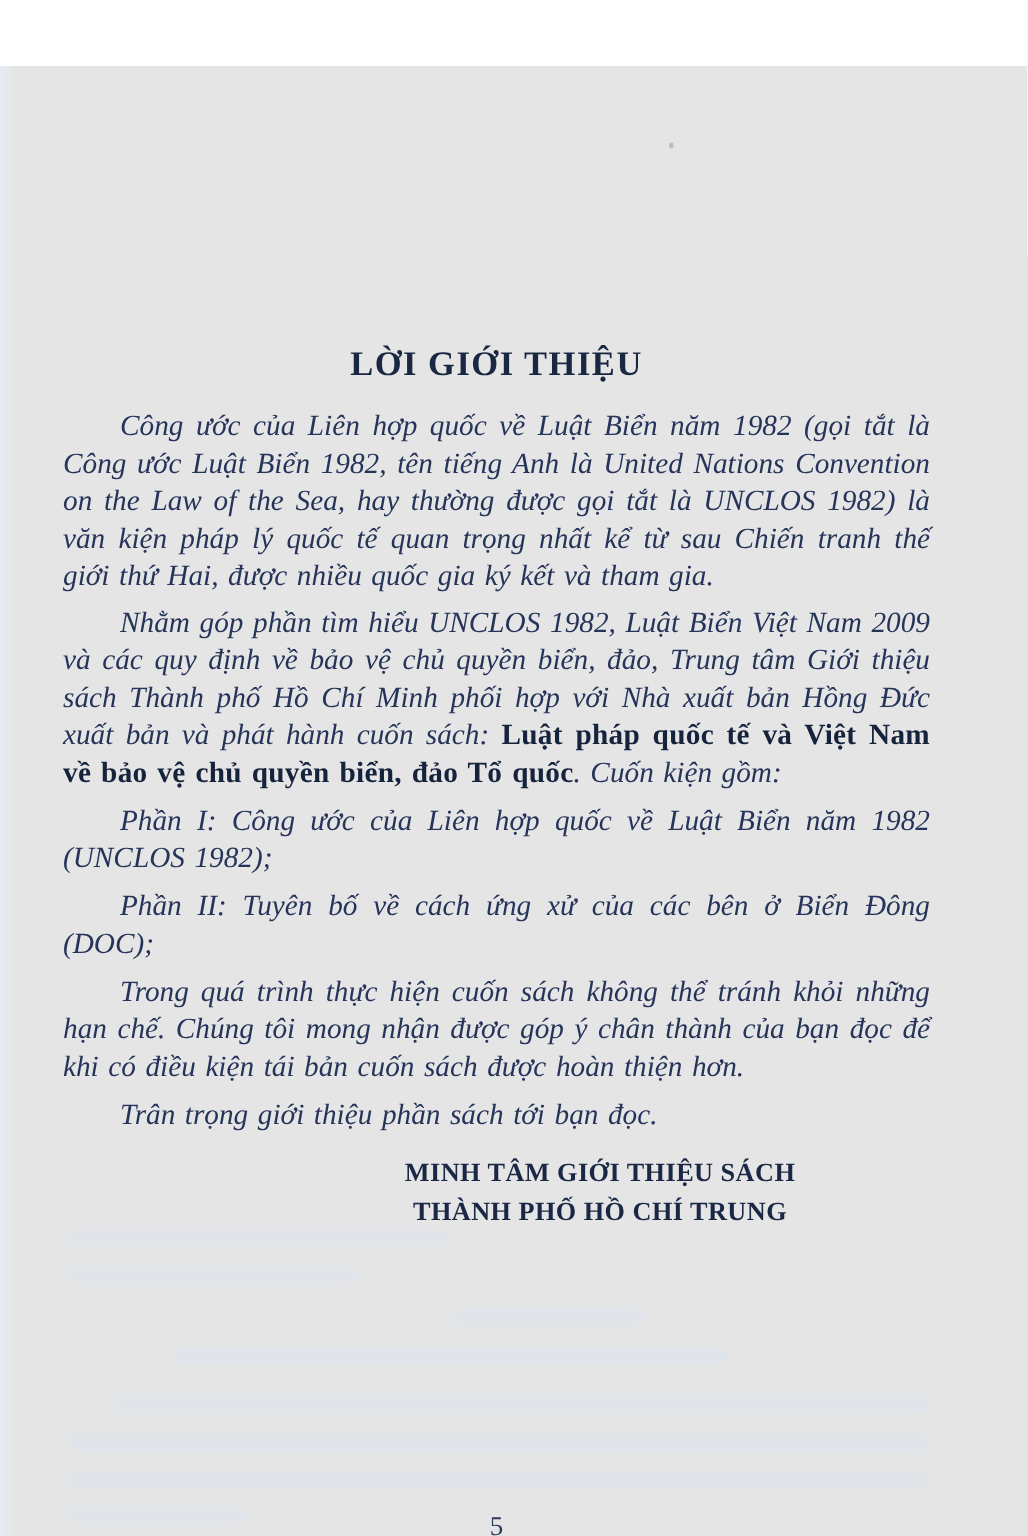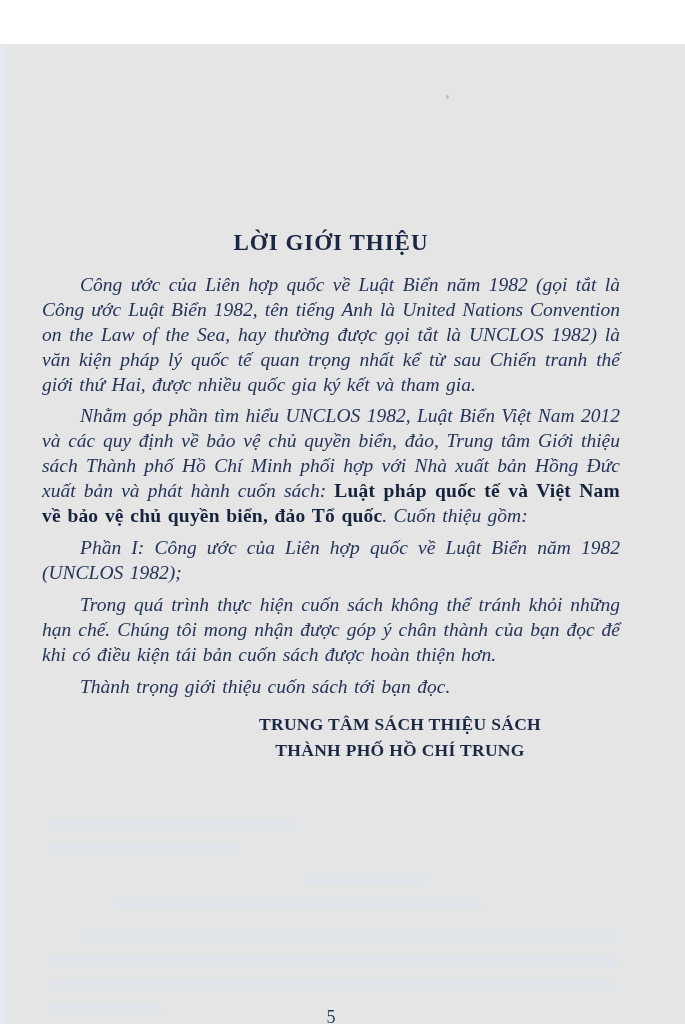--- a/index.html
+++ b/index.html
@@ -113,34 +113,35 @@
 
   <div class="content">
 
     <h1 class="page-title">LỜI GIỚI THIỆU</h1>
 
     <p class="body-text first-para">
       <span>Công ước của Liên hợp quốc về Luật Biển năm 1982 (gọi tắt là Công ước Luật Biển 1982, tên tiếng Anh là United Nations Convention on the Law of the Sea, hay thường được gọi tắt là UNCLOS 1982) là văn kiện pháp lý quốc tế quan trọng nhất kể từ sau Chiến tranh thế giới thứ Hai, được nhiều quốc gia ký kết và tham gia.</span>
     </p>
 
     <p class="body-text">
-      <span>Nhằm góp phần tìm hiểu UNCLOS 1982, Luật Biển Việt Nam 2012 và các quy định về bảo vệ chủ quyền biển, đảo, Trung tâm Giới thiệu sách Thành phố Hồ Chí Minh phối hợp với Nhà xuất bản Hồng Đức xuất bản và phát hành cuốn sách: </span><span class="inline-book-title">Luật pháp quốc tế và Việt Nam về bảo vệ chủ quyền biển, đảo Tổ quốc</span><span>. Cuốn thiệu gồm:</span>
+      <span>Nhằm góp phần tìm hiểu UNCLOS 1982, Luật Biển Việt Nam 2009 và các quy định về bảo vệ chủ quyền biển, đảo, Trung tâm Giới thiệu sách Thành phố Hồ Chí Minh phối hợp với Nhà xuất bản Hồng Đức xuất bản và phát hành cuốn sách: </span><span class="inline-book-title">Luật pháp quốc tế và Việt Nam về bảo vệ chủ quyền biển, đảo Tổ quốc</span><span>. Cuốn kiện gồm:</span>
     </p>
 
     <p class="body-text part-item">Phần I: Công ước của Liên hợp quốc về Luật Biển năm 1982 (UNCLOS 1982);</p>
 
+    <p class="body-text part-item">Phần II: Tuyên bố về cách ứng xử của các bên ở Biển Đông (DOC);</p>
 
 
 
     <p class="body-text part-item">Trong quá trình thực hiện cuốn sách không thể tránh khỏi những hạn chế. Chúng tôi mong nhận được góp ý chân thành của bạn đọc để khi có điều kiện tái bản cuốn sách được hoàn thiện hơn.</p>
 
-    <p class="body-text part-item">Thành trọng giới thiệu cuốn sách tới bạn đọc.</p>
+    <p class="body-text part-item">Trân trọng giới thiệu phần sách tới bạn đọc.</p>
 
     <div class="signature">
-      <div>TRUNG TÂM SÁCH THIỆU SÁCH</div>
+      <div>MINH TÂM GIỚI THIỆU SÁCH</div>
       <div>THÀNH PHỐ HỒ CHÍ TRUNG</div>
     </div>
 
   </div>
 
   <div class="ghost-line g1"></div>
   <div class="ghost-line g2"></div>
   <div class="ghost-line g3"></div>
   <div class="ghost-line g4"></div>
   <div class="ghost-line g5"></div>

